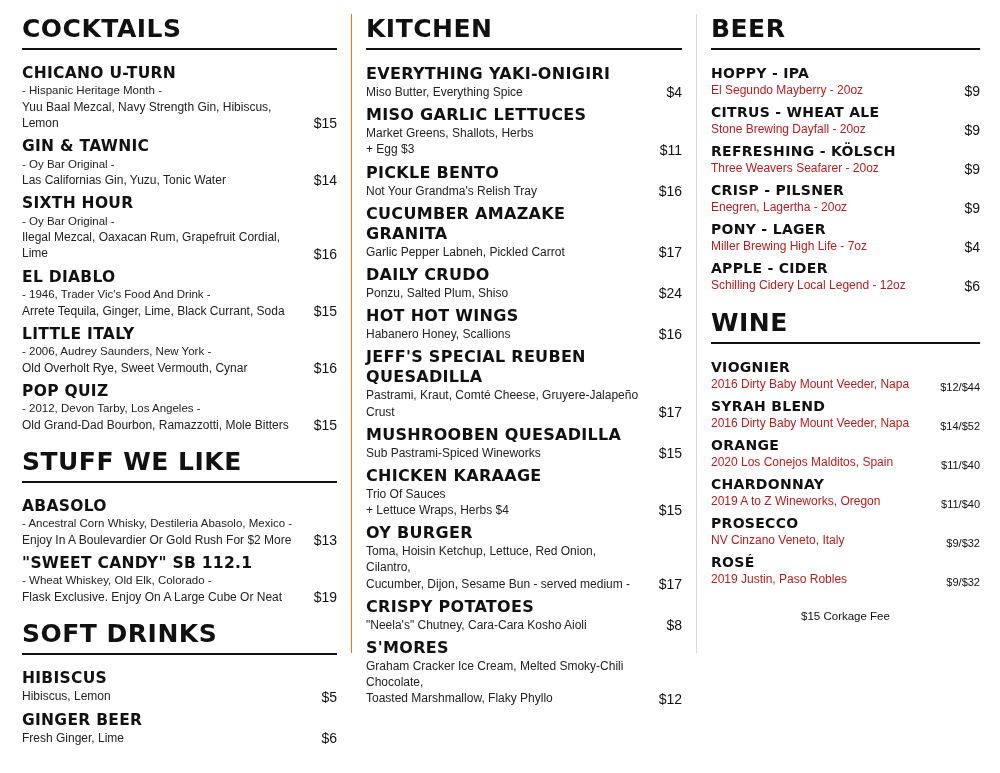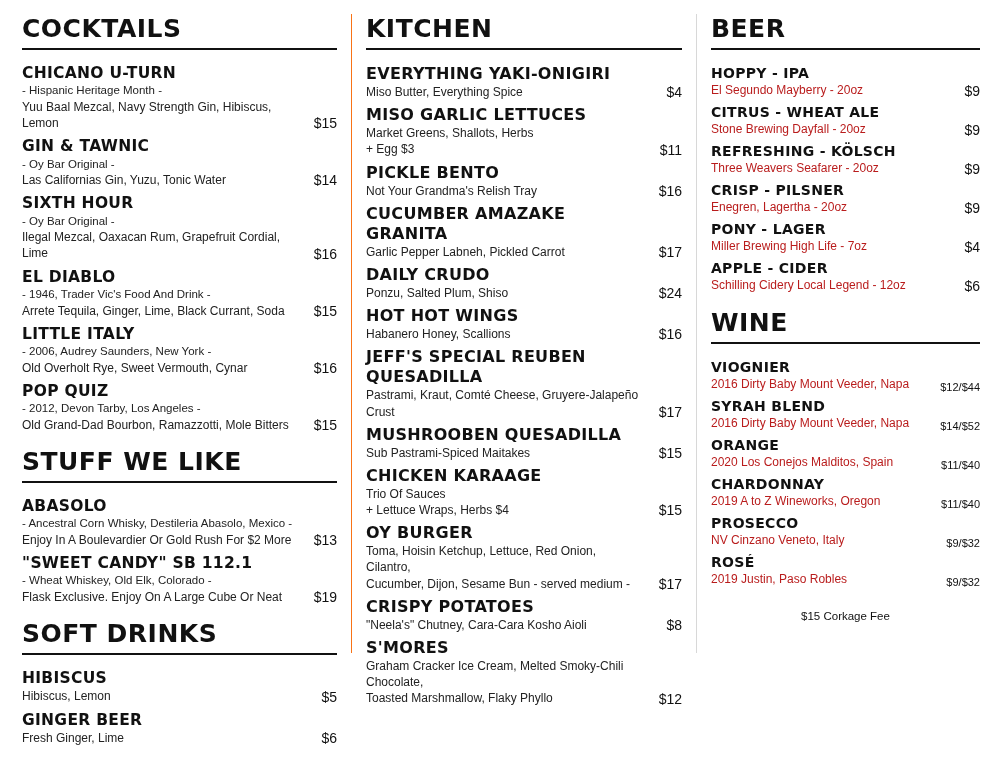--- a/index.html
+++ b/index.html
@@ -220,21 +220,21 @@
       <span class="item-desc">Habanero Honey, Scallions</span>
       <span class="price">$16</span>
     </div>
     <div class="item">
       <span class="item-name">JEFF'S SPECIAL REUBEN QUESADILLA</span>
       <span class="item-desc">Pastrami, Kraut, Comté Cheese, Gruyere-Jalapeño Crust</span>
       <span class="price">$17</span>
     </div>
     <div class="item">
       <span class="item-name">MUSHROOBEN QUESADILLA</span>
-      <span class="item-desc">Sub Pastrami-Spiced Maitakes</span>
+      <span class="item-desc">Sub Pastrami-Spiced Wineworks</span>
       <span class="price">$15</span>
     </div>
     <div class="item">
       <span class="item-name">CHICKEN KARAAGE</span>
       <span class="item-desc">Trio Of Sauces</span>
       <span class="item-desc">+ Lettuce Wraps, Herbs $4</span>
       <span class="price">$15</span>
     </div>
     <div class="item">
       <span class="item-name">OY BURGER</span>

